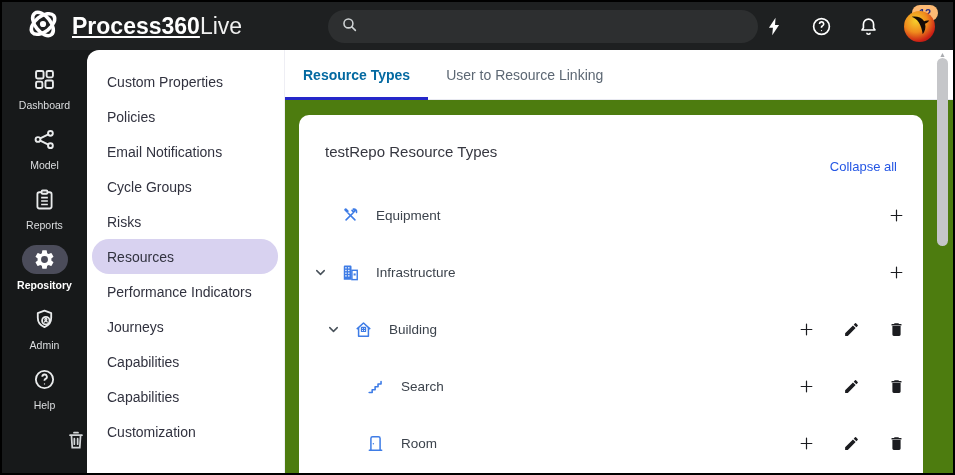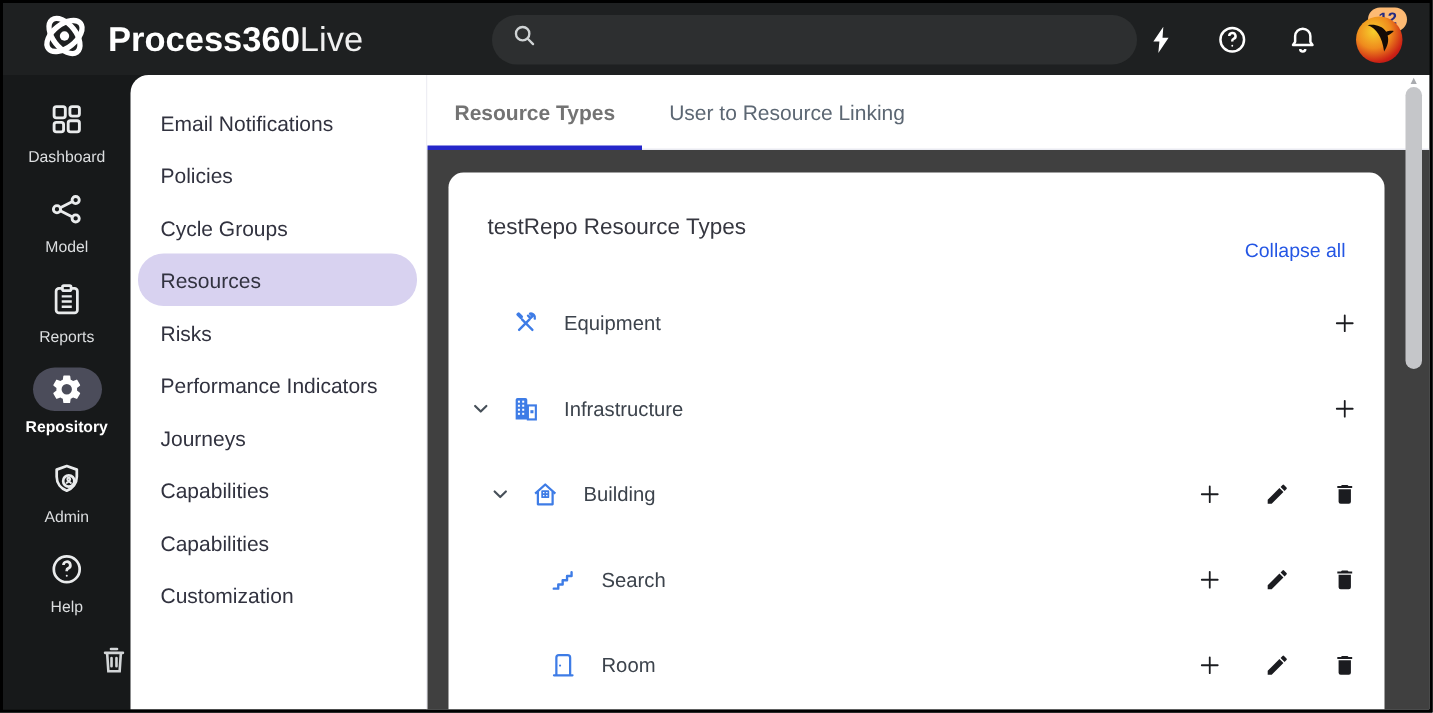--- a/index.html
+++ b/index.html
@@ -7,21 +7,21 @@
   .window{
     width:955px; height:475px; border:2px solid #000; background:#1e2021;
     font-family:"Liberation Sans", sans-serif; position:relative; overflow:hidden;
     display:flex; flex-direction:column;
   }
   
   .topbar{ height:48px; flex:0 0 48px; display:flex; align-items:center; padding:0 12px 0 24px; background:#1e2021; }
   .brand{ display:flex; align-items:center; gap:12px; width:302px; flex:0 0 302px; }
   .brand svg{ width:34px; height:34px; }
   .brand-name{ font-size:23px; color:#fff; white-space:nowrap; }
-  .brand-bold{ font-weight:700; }
+  .brand-bold{ font-weight:700;text-decoration:underline; }
   .brand-light{ font-weight:300; color:#f0f0f0; }
   .search{ width:430px; height:33px; background:#2d2f30; border-radius:17px; display:flex; align-items:center; padding:0 13px; gap:10px; }
   .search svg{ width:17px; height:17px; flex:0 0 17px; }
   .search input{ background:transparent; border:0; outline:0; color:#d4d7d8; font-size:14px; width:100%; }
   .search input::placeholder{ color:#8d9395; }
   .top-actions{ margin-left:auto; display:flex; align-items:center; gap:25px; padding-right:6px; }
   .top-ico{ width:22px; height:22px; display:flex; align-items:center; justify-content:center; cursor:pointer; }
   .top-ico svg{ width:21px; height:21px; }
   .bell-wrap{ position:relative; }
   .badge{ position:absolute; top:-10px; left:11px; background:#fdba74; color:#262c82; font-size:11px; font-weight:700;
@@ -44,23 +44,23 @@
   .panel{ flex:1; background:#fff; border-top-left-radius:12px; display:flex; min-width:0; overflow:hidden; }
   .subnav{ width:198px; flex:0 0 198px; padding-top:14px; border-right:1px solid #eeeef4; }
   .subnav-item{ height:35px; display:flex; align-items:center; padding-left:15px; margin:0 6px 0 5px;
                 font-size:14px; color:#31323f; border-radius:17px; cursor:pointer; white-space:nowrap; }
   .subnav-item.active{ background:#d8d2f0; }
   
   .content{ flex:1; display:flex; flex-direction:column; min-width:0; position:relative; }
   .tabsrow{ height:50px; flex:0 0 50px; background:#fff; display:flex; border-bottom:1px solid #e9eaf1; }
   .tab{ min-width:138px; padding:0 18px; display:flex; align-items:center; justify-content:center;
         font-size:14px; color:#5c6773; position:relative; cursor:pointer; white-space:nowrap; }
-  .tab.active{ color:#737373; font-weight:700;text-align:center; }
+  .tab.active{ color:#0369a1; font-weight:700;text-align:center; }
   .tab.active::after{ content:""; position:absolute; left:0; right:0; bottom:-1px; height:3px; background:#2527c9; }
-  .content-body{ flex:1; background:#404040; padding:15px 30px 0 14px; overflow:hidden; }
+  .content-body{ flex:1; background:#4d7c0f; padding:15px 30px 0 14px; overflow:hidden; }
   .card{ background:#fff; border-radius:10px; min-height:420px; }
   .card-head{ height:72px; display:flex; align-items:center; justify-content:space-between; padding:0 26px; }
   .card-title{ font-size:15px; color:#363740; }
   .collapse-link{ font-size:13px; color:#2456e4; cursor:pointer;margin-top:31px; }
   
   .row{ height:57px; display:flex; align-items:center; padding-right:18px; }
   .chev-slot{ width:26px; flex:0 0 26px; display:flex; align-items:center; }
   .chev-slot svg{ width:15px; height:15px; cursor:pointer; }
   .t-icon{ width:22px; flex:0 0 22px; display:flex; align-items:center; justify-content:center; }
   .t-icon svg{ width:19px; height:19px; }
@@ -194,25 +194,26 @@
       <div class="rail-trash">
         <svg viewBox="0 0 24 24" fill="none" stroke="#d3d6d8" stroke-width="1.9" stroke-linecap="round">
             <path d="M5.5 6.8h13M9.8 4h4.4M7 6.8l.9 13.4h8.2L17 6.8M10.2 10.5v6M13.8 10.5v6"></path>
           </svg>
       </div>
     </div>
 
     <div class="panel">
 
       <div class="subnav">
+        <div class="subnav-item">Custom Properties</div>
+        <div class="subnav-item">Policies</div>
         <div class="subnav-item">Email Notifications</div>
-        <div class="subnav-item">Policies</div>
         <div class="subnav-item">Cycle Groups</div>
+        <div class="subnav-item">Risks</div>
         <div class="subnav-item active">Resources</div>
-        <div class="subnav-item">Risks</div>
         <div class="subnav-item">Performance Indicators</div>
         <div class="subnav-item">Journeys</div>
         <div class="subnav-item">Capabilities</div>
         <div class="subnav-item">Capabilities</div>
         <div class="subnav-item">Customization</div>
       </div>
 
       <div class="content">
         <div class="tabsrow">
           <div class="tab active">Resource Types</div>

